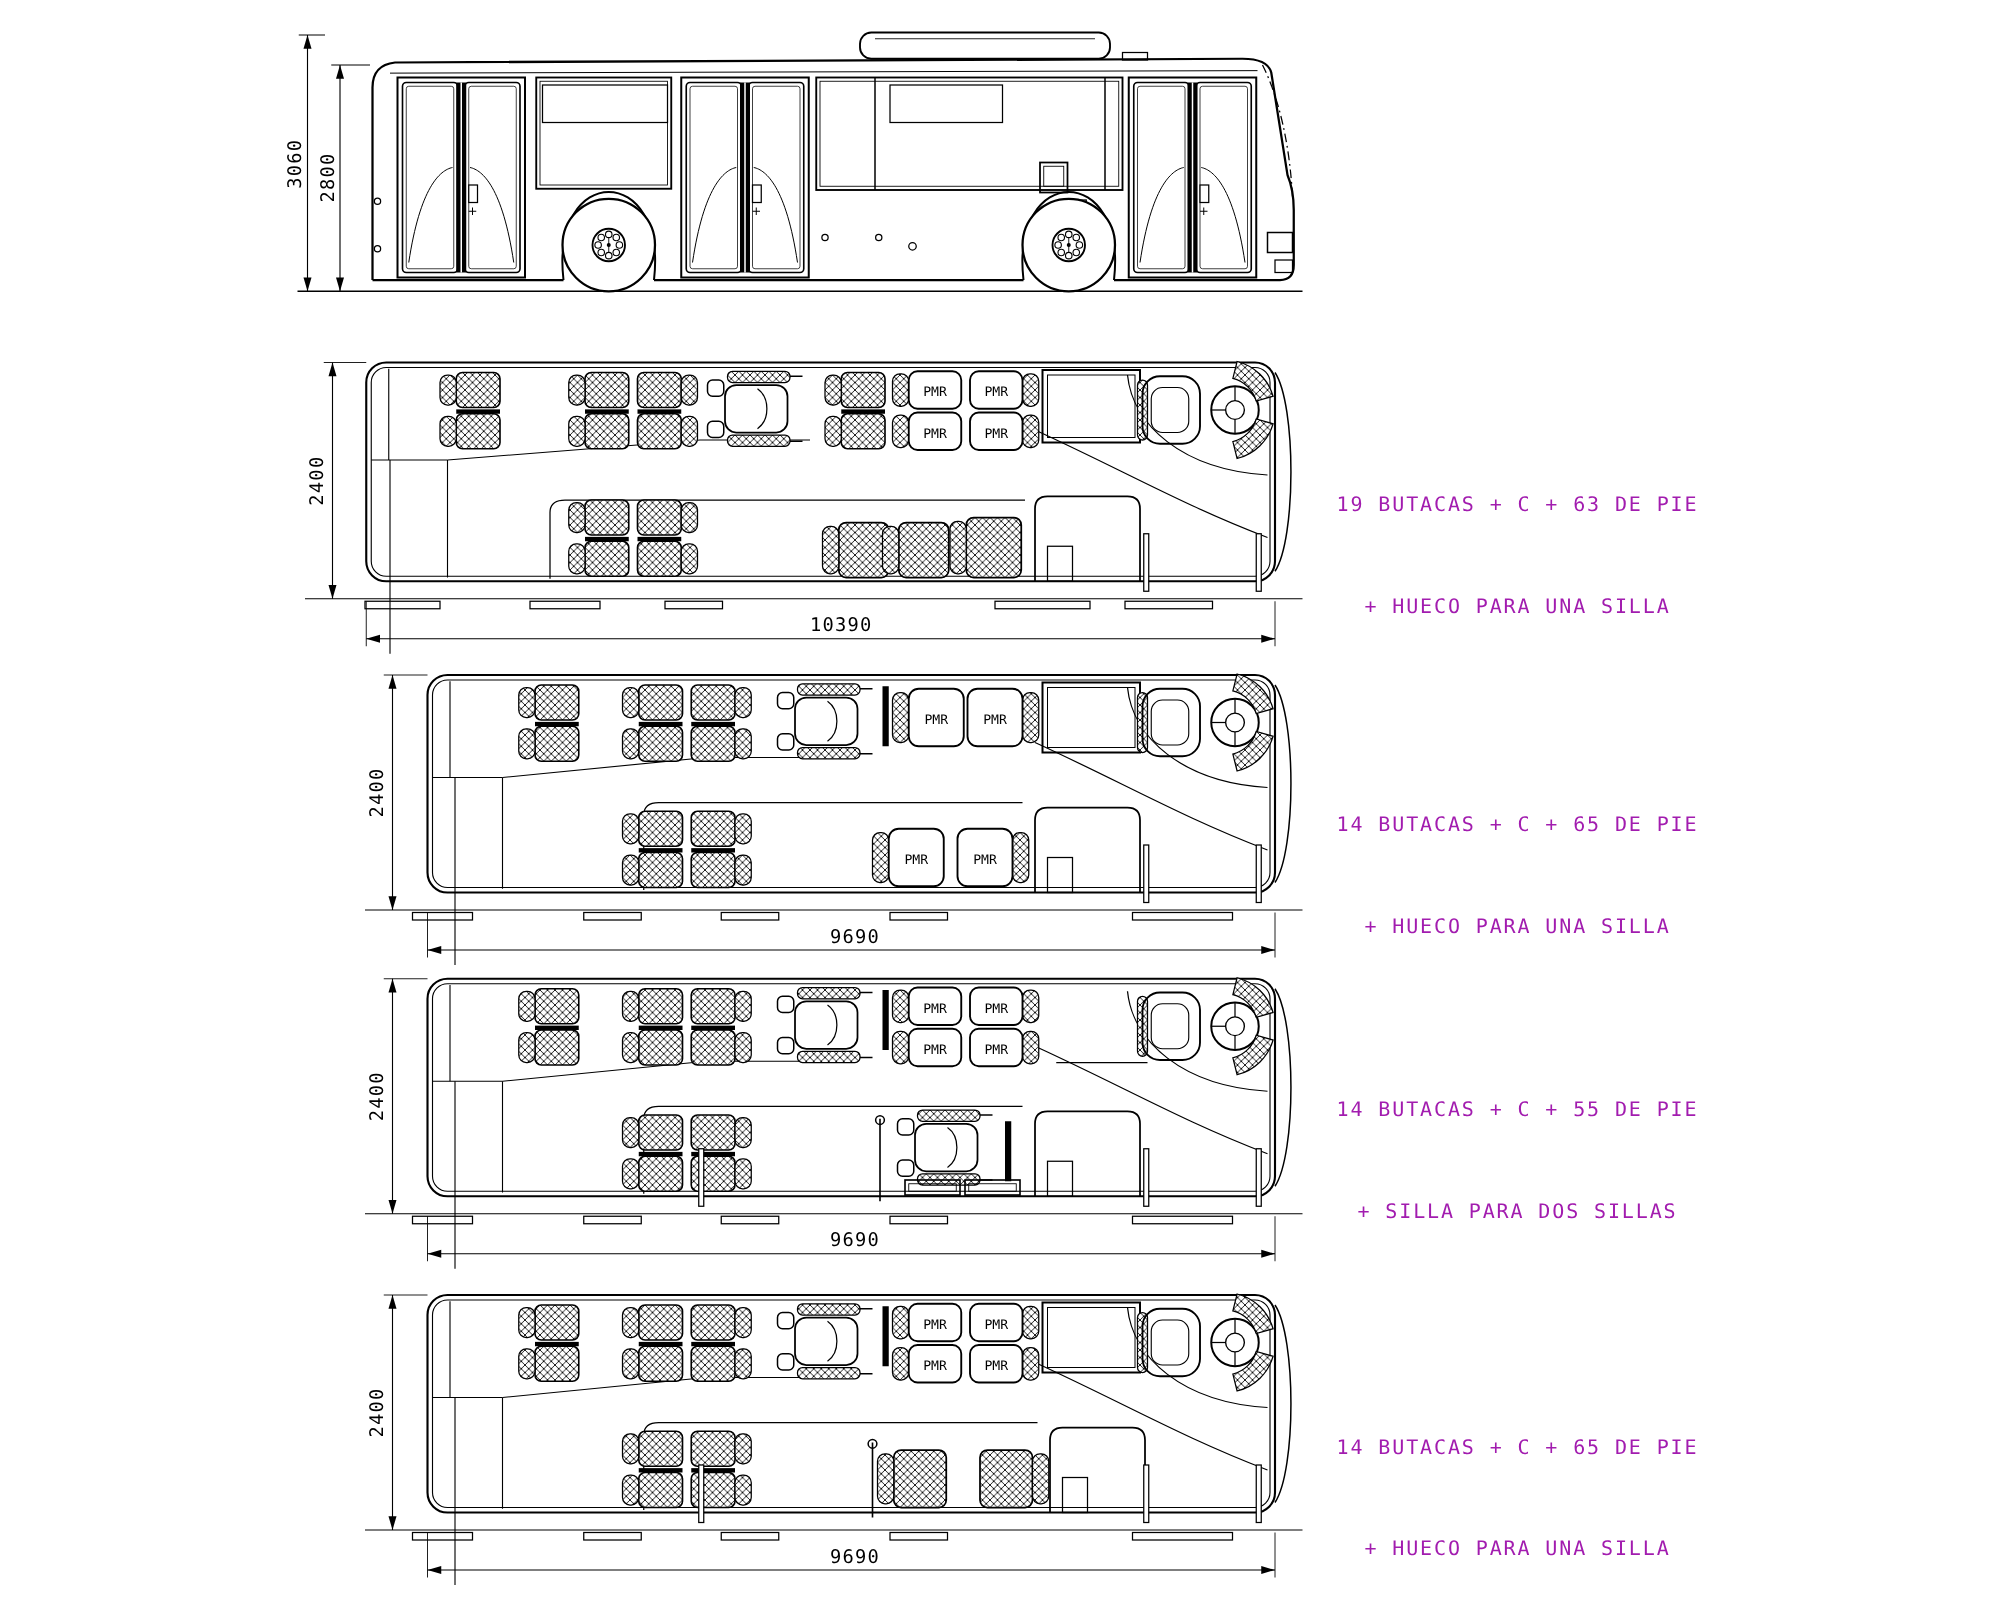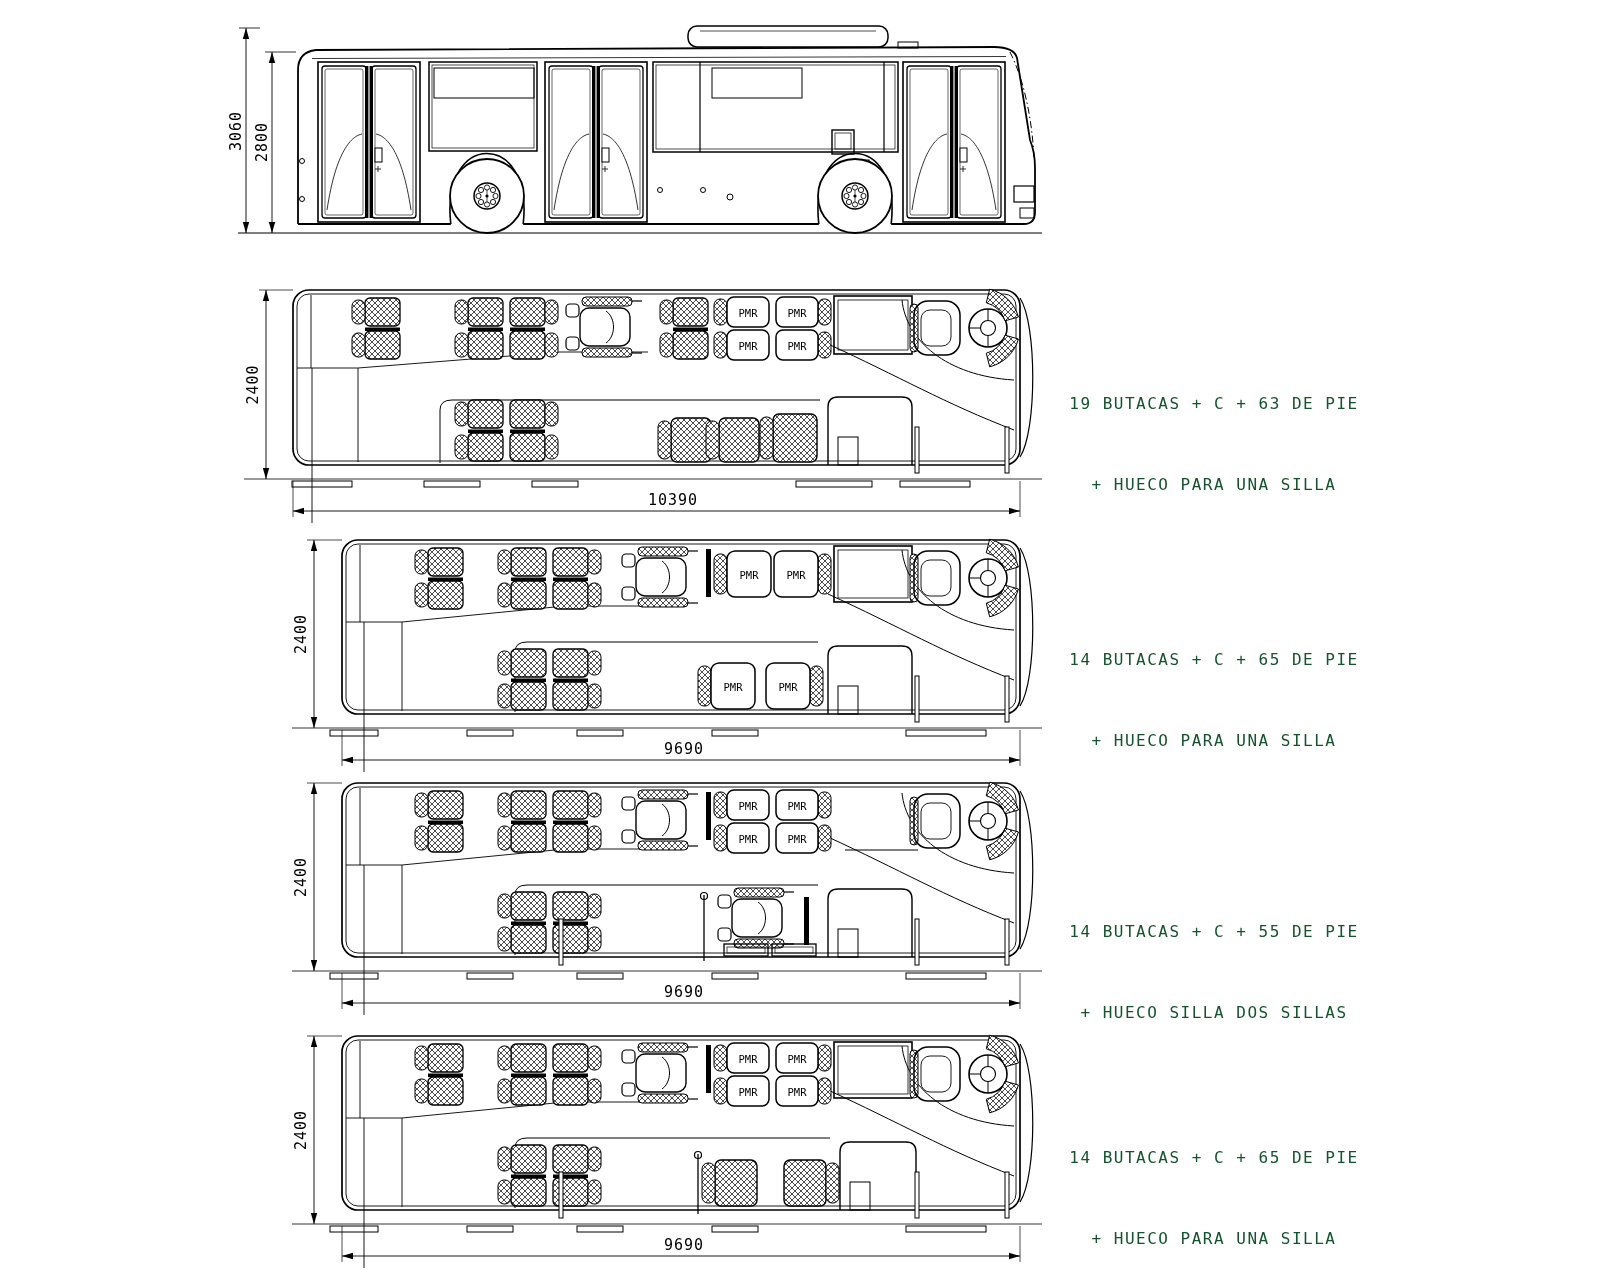--- a/index.html
+++ b/index.html
@@ -1,20 +1,20 @@
 <!DOCTYPE html>
 <html><head>
 <meta charset="utf-8">
 <style>
   html,body{margin:0;padding:0;background:#ffffff;}
   .stage{position:relative;width:1600px;height:1280px;background:#ffffff;overflow:hidden;
          font-family:"DejaVu Sans Mono", monospace;}
   svg{position:absolute;left:0;top:0;}
   .caption{position:absolute;left:1040px;width:348px;text-align:center;
-           font-size:16px;line-height:27px;letter-spacing:1.5px;color:#14532d;
+           font-size:16px;line-height:27px;letter-spacing:1.5px;color:#a21caf;
            font-family:"DejaVu Sans Mono", monospace;white-space:pre;}
 </style>
 </head>
 <body>
 
 <div class="stage">
   <svg id="dwg" width="1600" height="1280" viewBox="0 0 1600 1280">
       <defs>
         <pattern id="xh" patternUnits="userSpaceOnUse" width="6" height="6">
           <rect x="0" y="0" width="6" height="6" fill="#ffffff"></rect>
@@ -693,21 +693,21 @@
     </svg>
 
   <div class="caption" style="top:336px">
     <div>19 BUTACAS + C + 63 DE PIE</div>
     <div>+ HUECO PARA UNA SILLA</div>
   </div>
   <div class="caption" style="top:592px">
     <div>14 BUTACAS + C + 65 DE PIE</div>
     <div>+ HUECO PARA UNA SILLA</div>
   </div>
-  <div class="caption" style="top:864px">
+  <div class="caption" style="top:820px">
     <div>14 BUTACAS + C + 55 DE PIE</div>
-    <div>+ HUECO SILLA DOS SILLAS</div>
+    <div>+ SILLA PARA DOS SILLAS</div>
   </div>
   <div class="caption" style="top:1090px">
     <div>14 BUTACAS + C + 65 DE PIE</div>
     <div>+ HUECO PARA UNA SILLA</div>
   </div>
 </div>
 
 </body></html>

